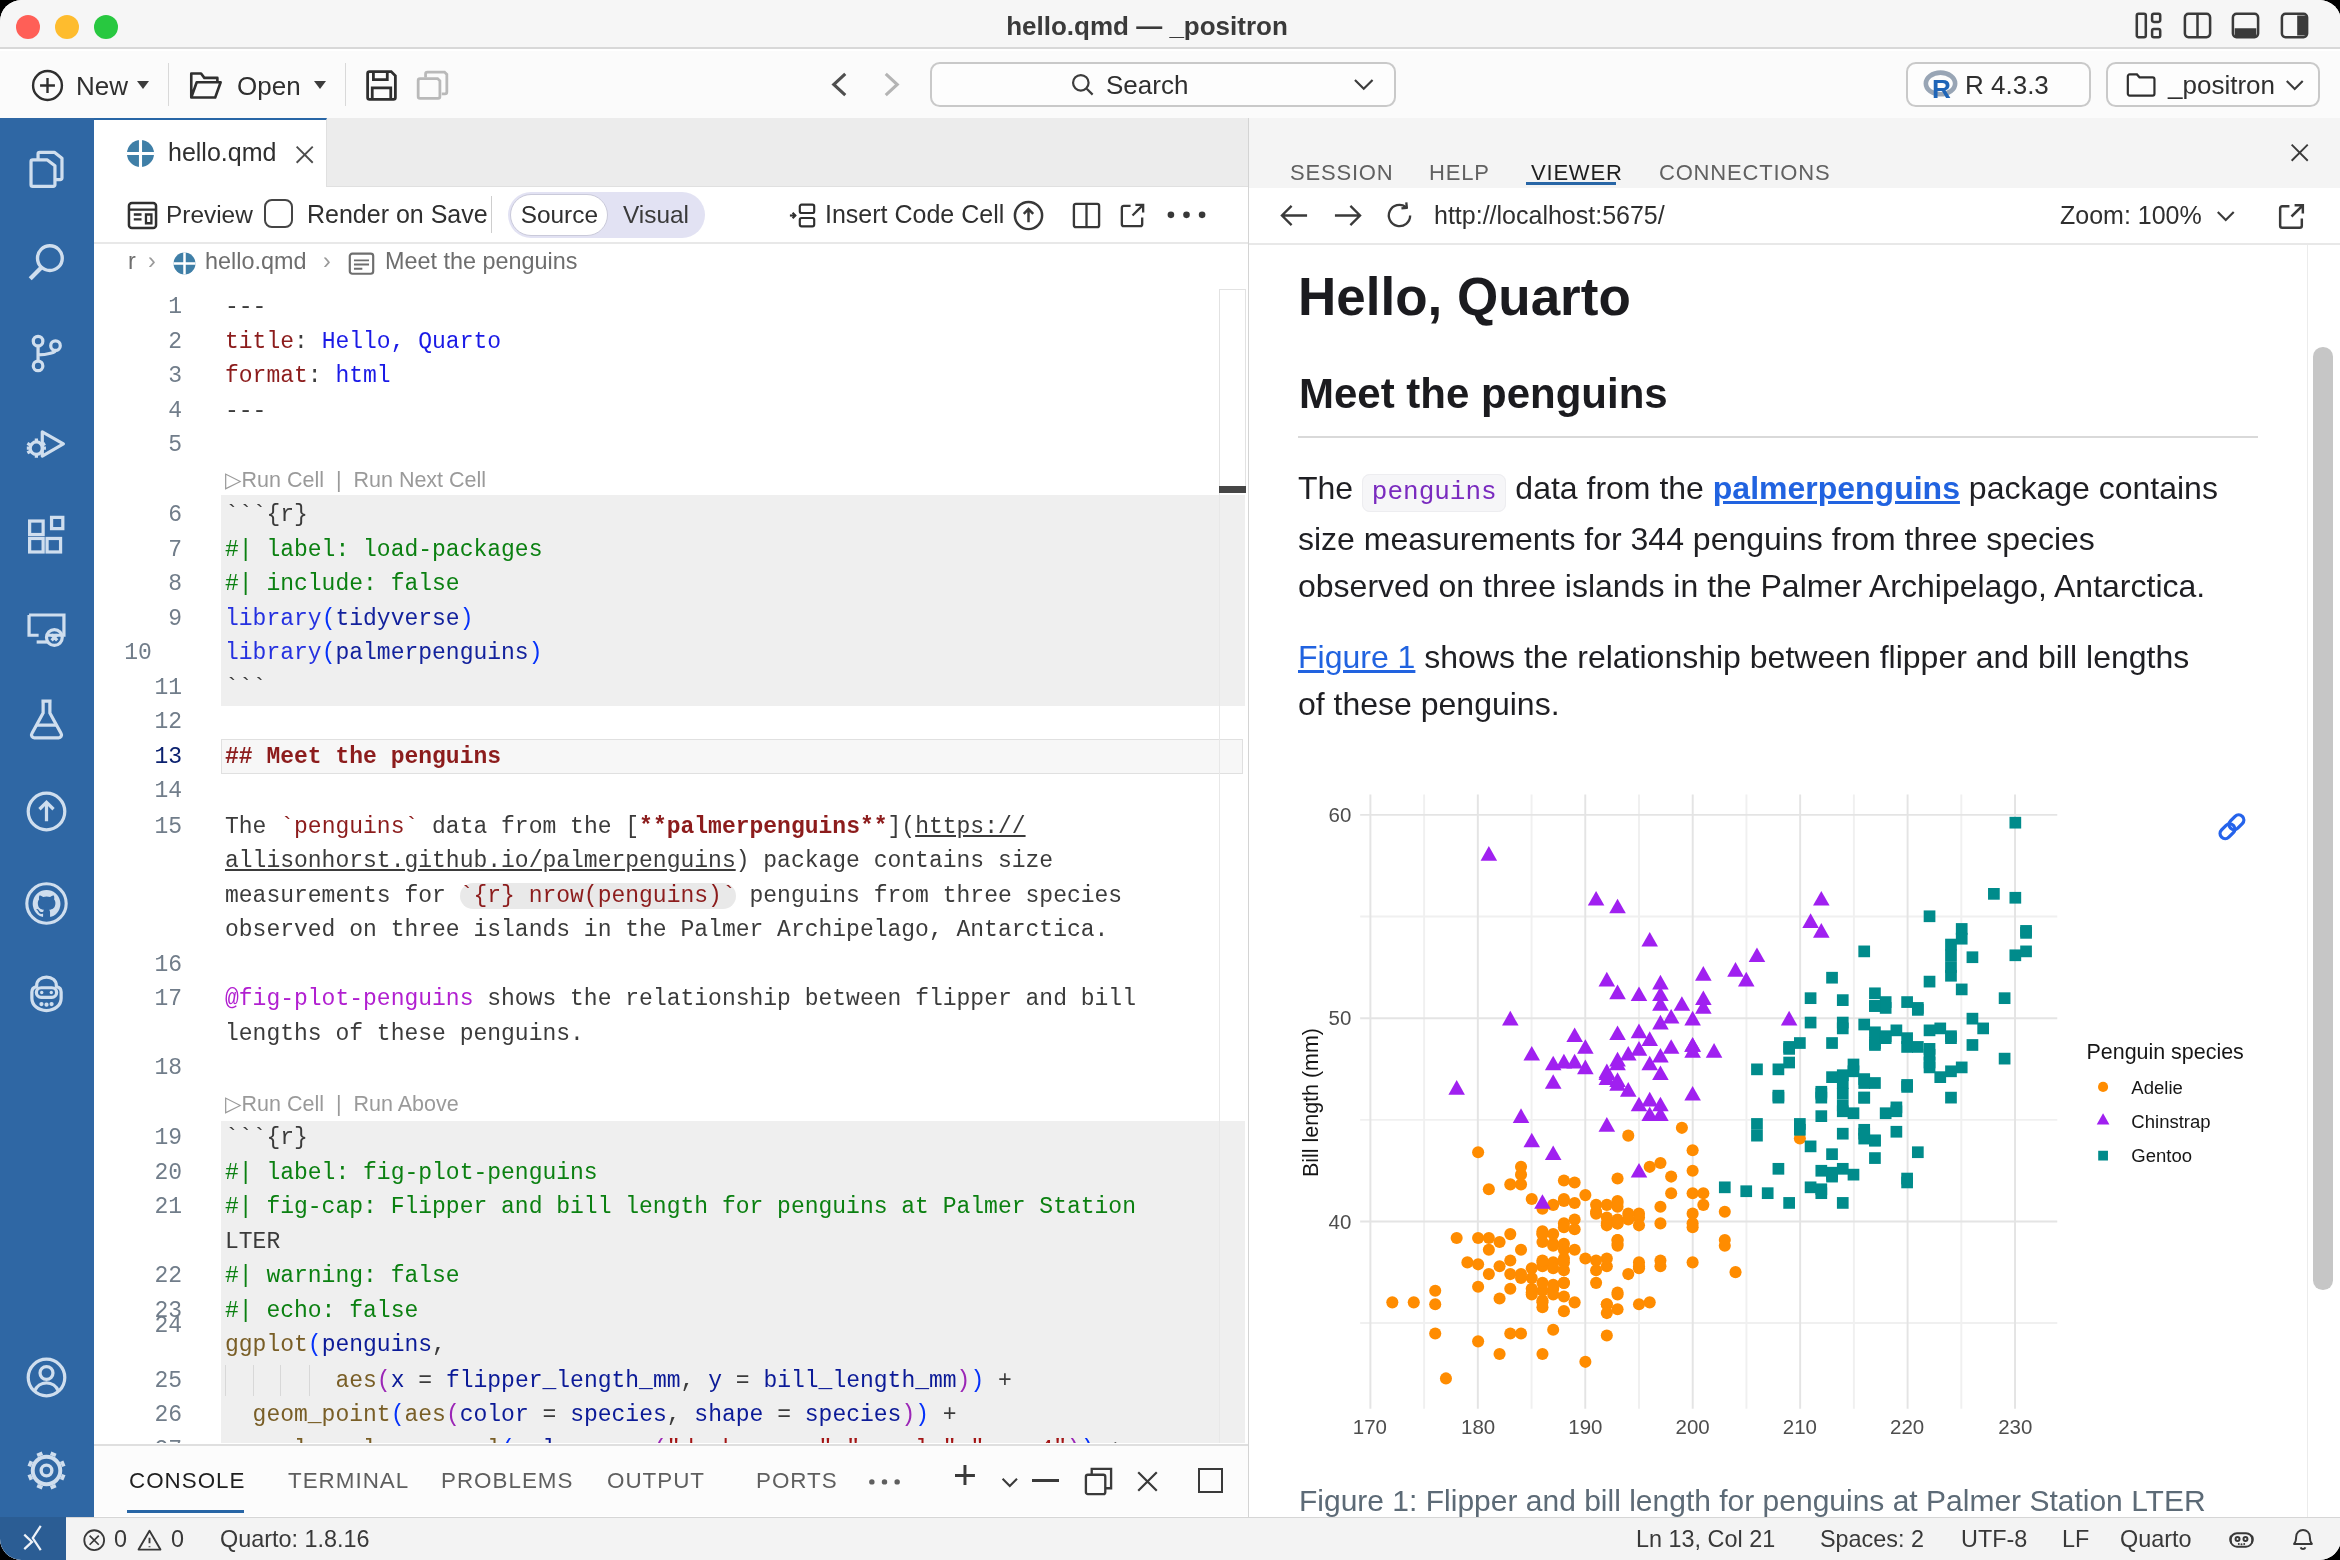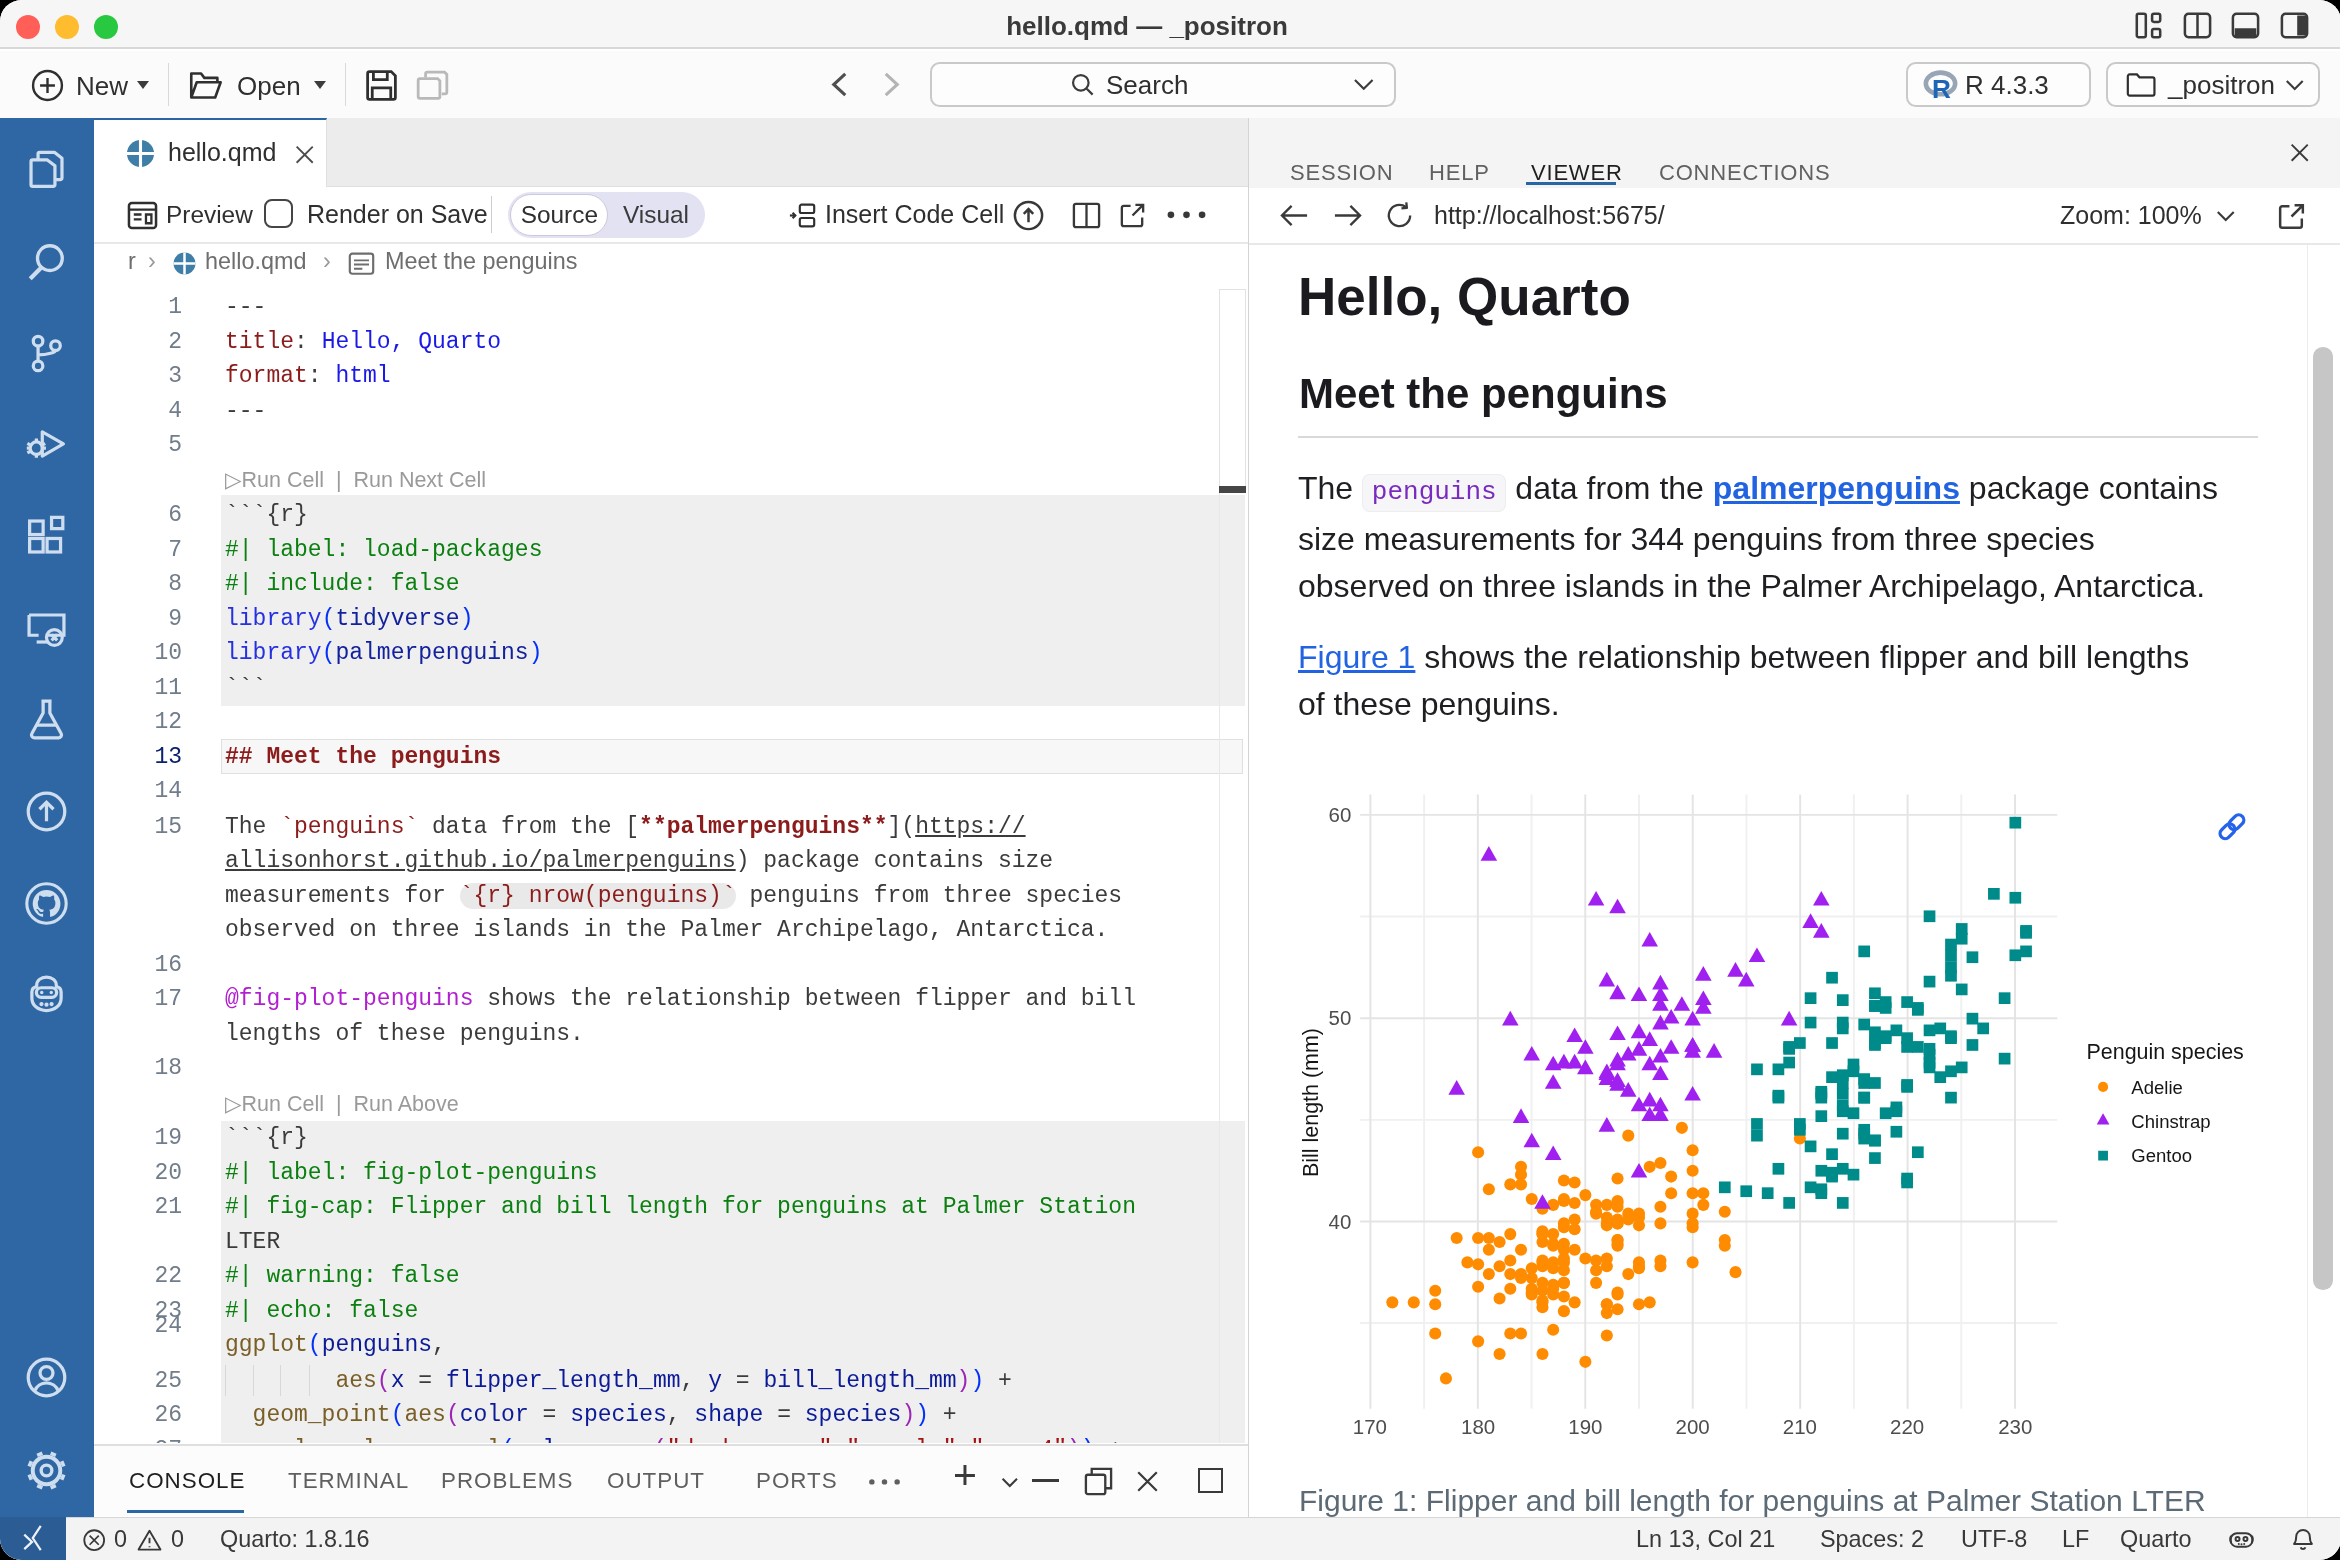--- a/index.html
+++ b/index.html
@@ -321,21 +321,21 @@
       <div class="abs" style="left:1125px; top:7.8px; width:1px; height:1155px; background:#e8e8e8;"></div>
     <div class="ln" style="top:8.8px;">1</div>
     <div class="ln" style="top:44px;">2</div>
     <div class="ln" style="top:78px;">3</div>
     <div class="ln" style="top:113px;">4</div>
     <div class="ln" style="top:147px;">5</div>
     <div class="ln" style="top:217px;">6</div>
     <div class="ln" style="top:252px;">7</div>
     <div class="ln" style="top:286px;">8</div>
     <div class="ln" style="top:321px;">9</div>
-    <div class="ln" style="top:355px;">10</div>
+    <div class="ln" style="top:355px;text-align:center;">10</div>
     <div class="ln" style="top:390px;">11</div>
     <div class="ln" style="top:424px;">12</div>
     <div class="ln" style="top:459px; color:#0b216f;">13</div>
     <div class="ln" style="top:493px;">14</div>
     <div class="ln" style="top:529px;">15</div>
     <div class="ln" style="top:667px;">16</div>
     <div class="ln" style="top:701px;">17</div>
     <div class="ln" style="top:770px;">18</div>
     <div class="ln" style="top:840px;">19</div>
     <div class="ln" style="top:875px;">20</div>

